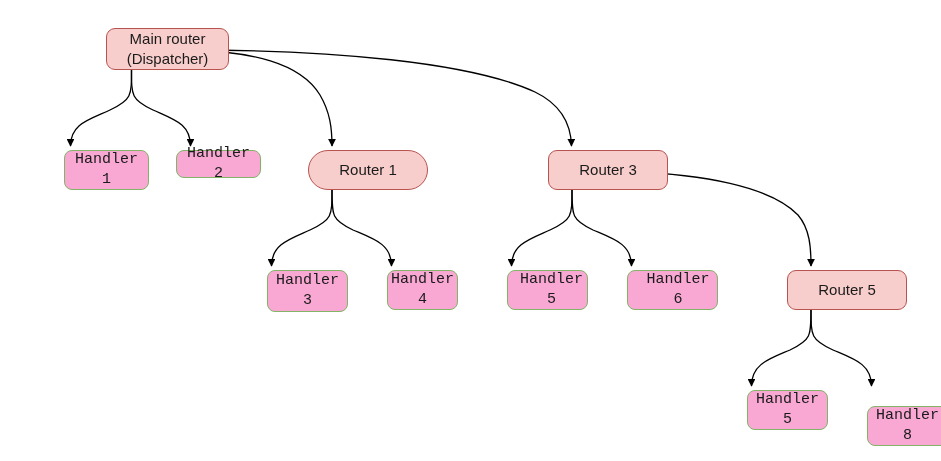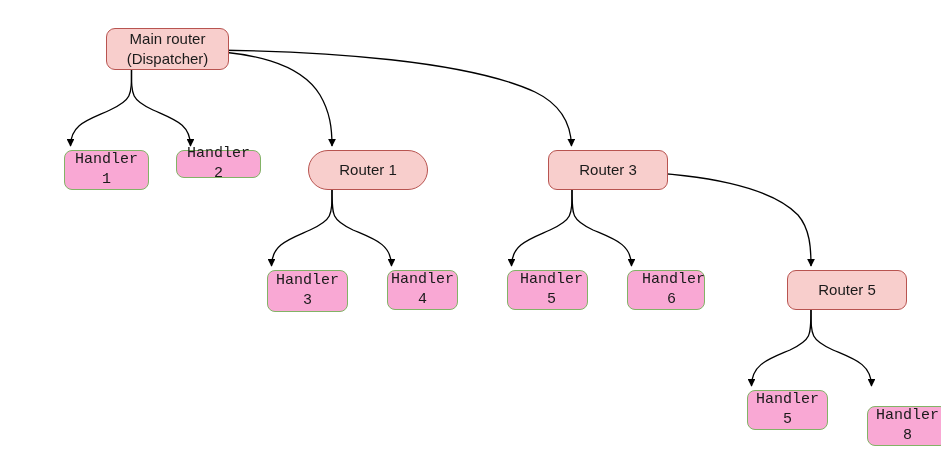--- a/index.html
+++ b/index.html
@@ -115,21 +115,21 @@
   </div>
 
   <div class="node node-handler" style="left:351px; top:270px; width:71px; height:40px;">
     <span class="node-label">Handler 4</span>
   </div>
 
   <div class="node node-handler" style="left:471px; top:270px; width:81px; height:40px;padding-left:8px;">
     <span class="node-label">Handler 5</span>
   </div>
 
-  <div class="node node-handler" style="left:591px; top:270px; width:78px; height:40px;padding-left:11px;">
+  <div class="node node-handler" style="left:591px; top:270px; width:91px; height:40px;padding-left:11px;">
     <span class="node-label">Handler 6</span>
   </div>
 
   <div class="node node-router" style="left:751px; top:270px; width:120px; height:40px;">
     <span class="node-label">Router 5</span>
   </div>
 
   <div class="node node-handler" style="left:711px; top:390px; width:81px; height:40px;">
     <span class="node-label">Handler 5</span>
   </div>

